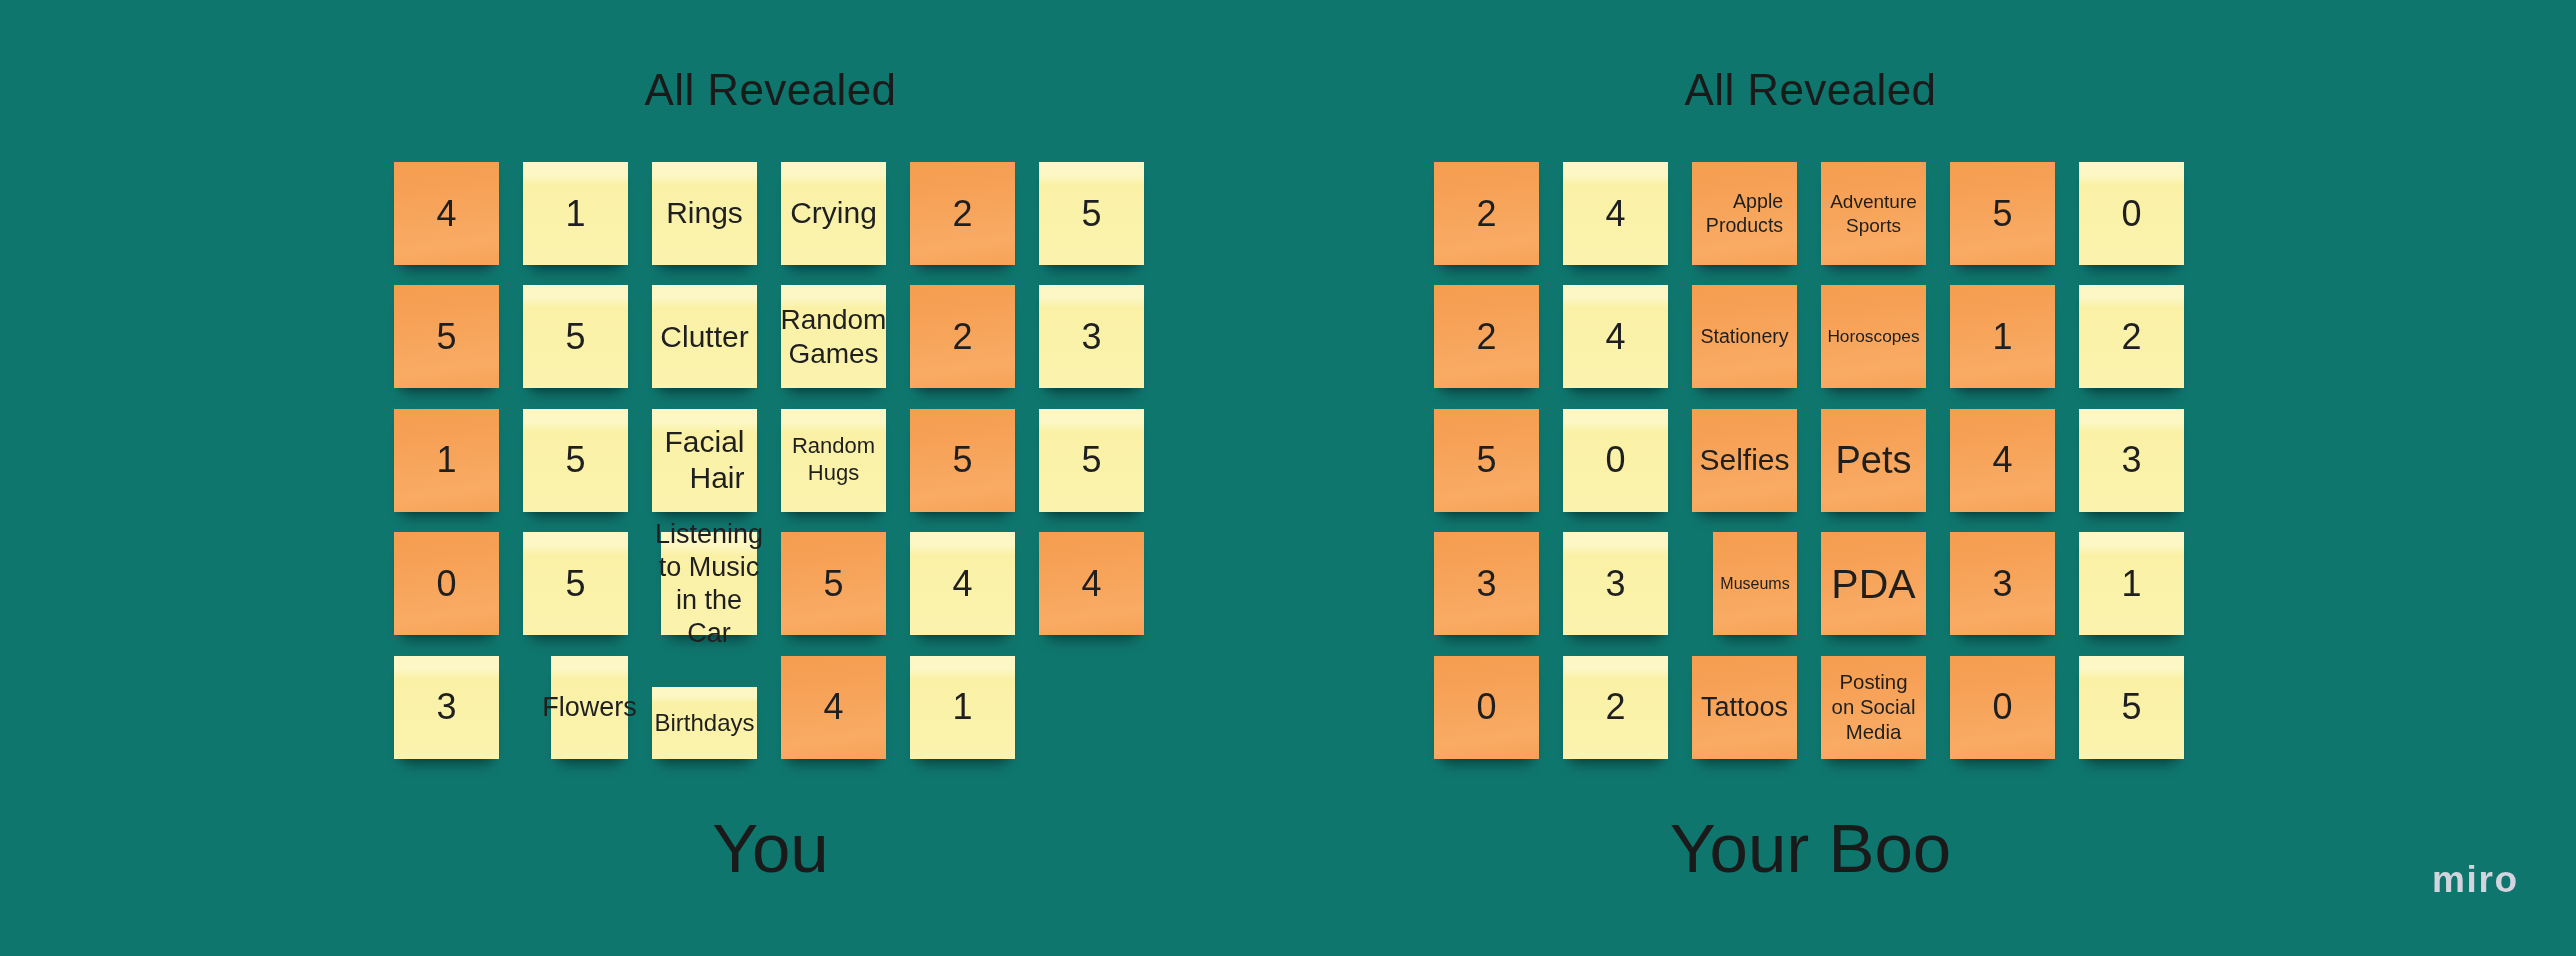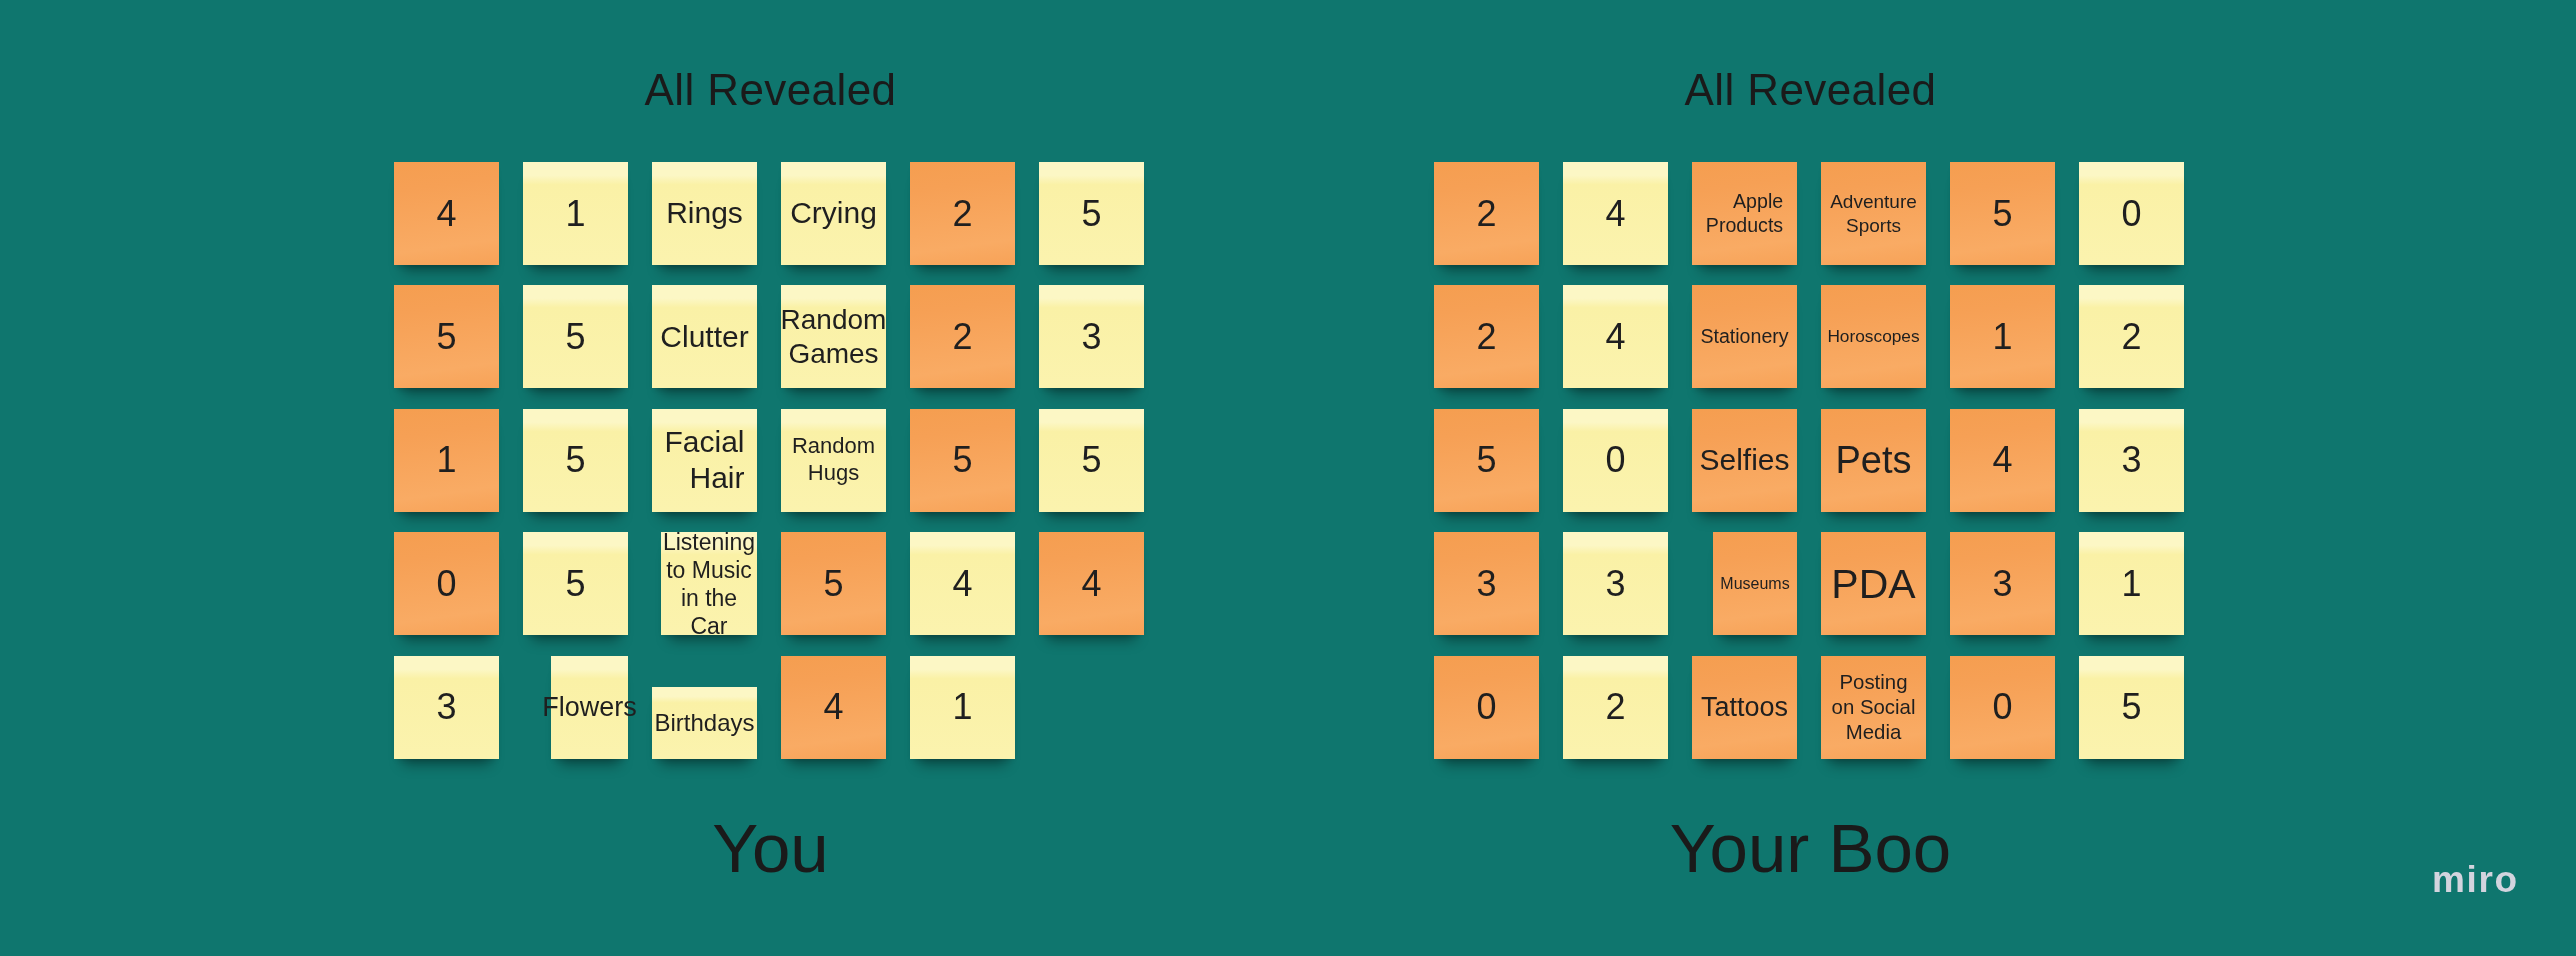--- a/index.html
+++ b/index.html
@@ -111,21 +111,21 @@
         <div class="note orange" style="font-size: 36px;">1</div>
         <div class="note yellow" style="font-size: 36px;">5</div>
         <div class="note yellow" style="font-size: 30px; text-align: right;">Facial
 Hair</div>
         <div class="note yellow" style="font-size: 22px;">Random
 Hugs</div>
         <div class="note orange" style="font-size: 36px;">5</div>
         <div class="note yellow" style="font-size: 36px;">5</div>
         <div class="note orange" style="font-size: 36px;">0</div>
         <div class="note yellow" style="font-size: 36px;">5</div>
-        <div class="note yellow" style="font-size: 23px; margin-left: 9px;">Listening
+        <div class="note yellow" style="font-size: 27px; margin-left: 9px;">Listening
 to Music
 in the Car</div>
         <div class="note orange" style="font-size: 36px;">5</div>
         <div class="note yellow" style="font-size: 36px;">4</div>
         <div class="note orange" style="font-size: 36px;">4</div>
         <div class="note yellow" style="font-size: 36px;">3</div>
         <div class="note yellow" style="font-size: 27px; margin-left: 28px;">Flowers</div>
         <div class="note yellow" style="font-size: 24px; margin-top: 31px;">Birthdays</div>
         <div class="note orange" style="font-size: 36px;">4</div>
         <div class="note yellow" style="font-size: 36px;">1</div>

